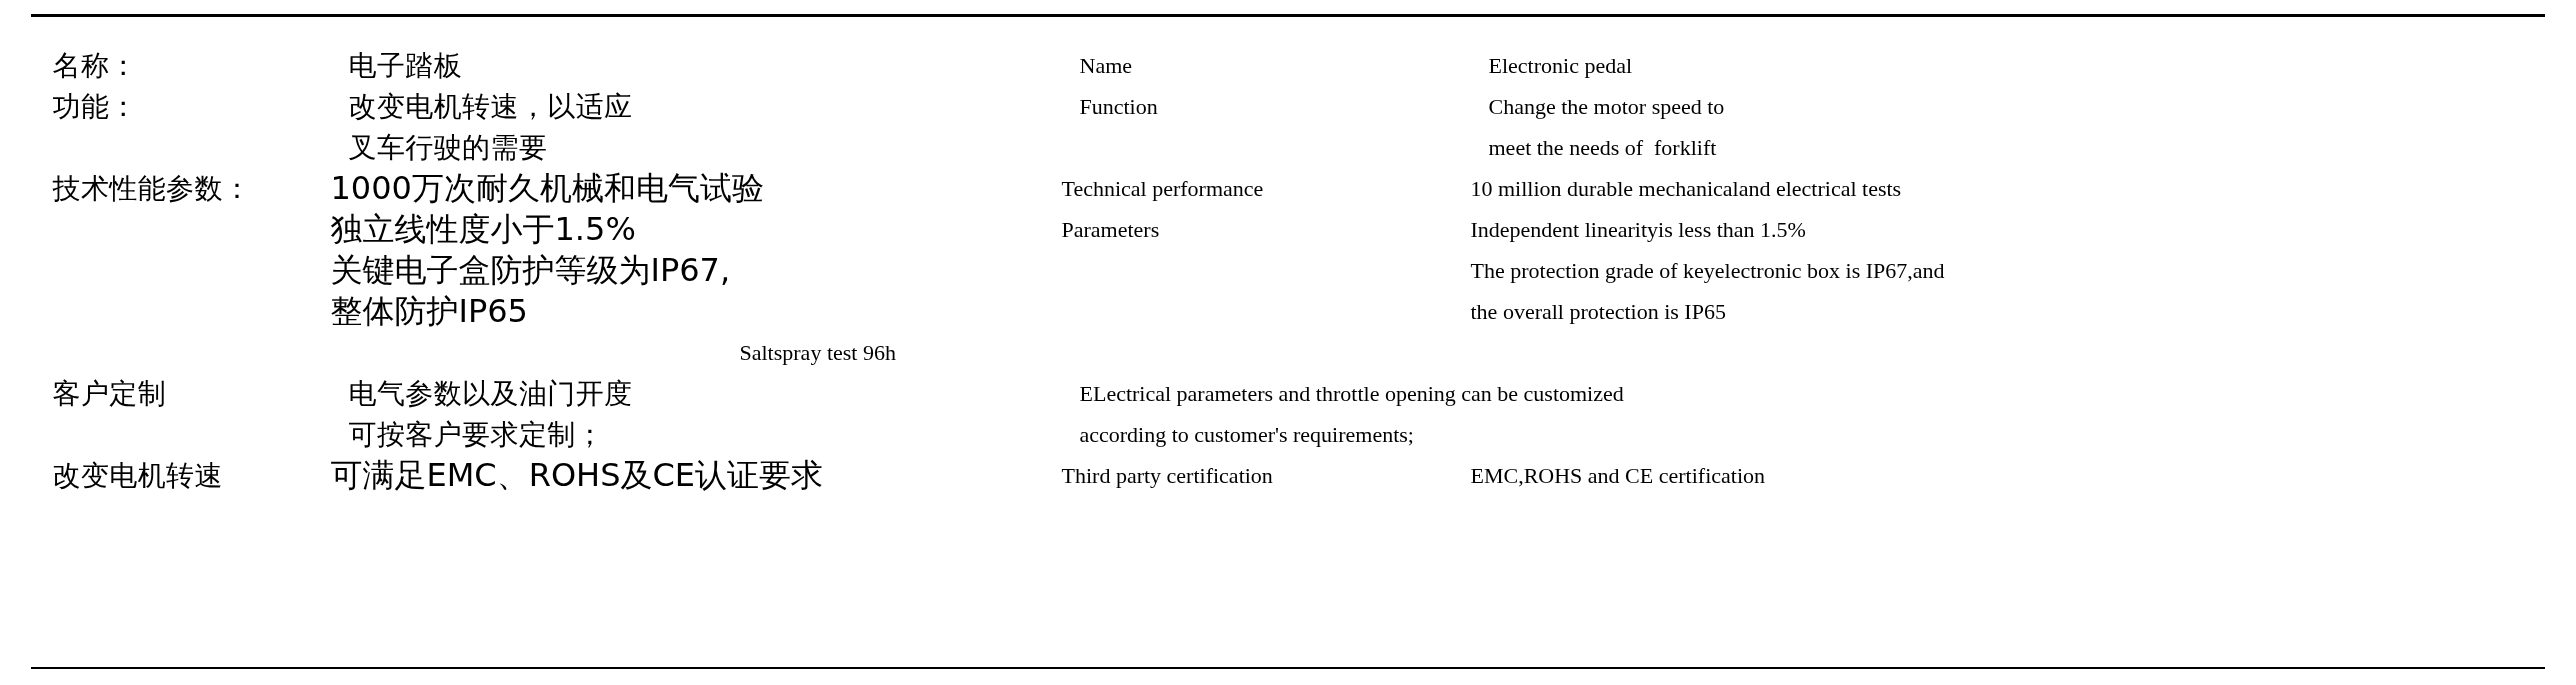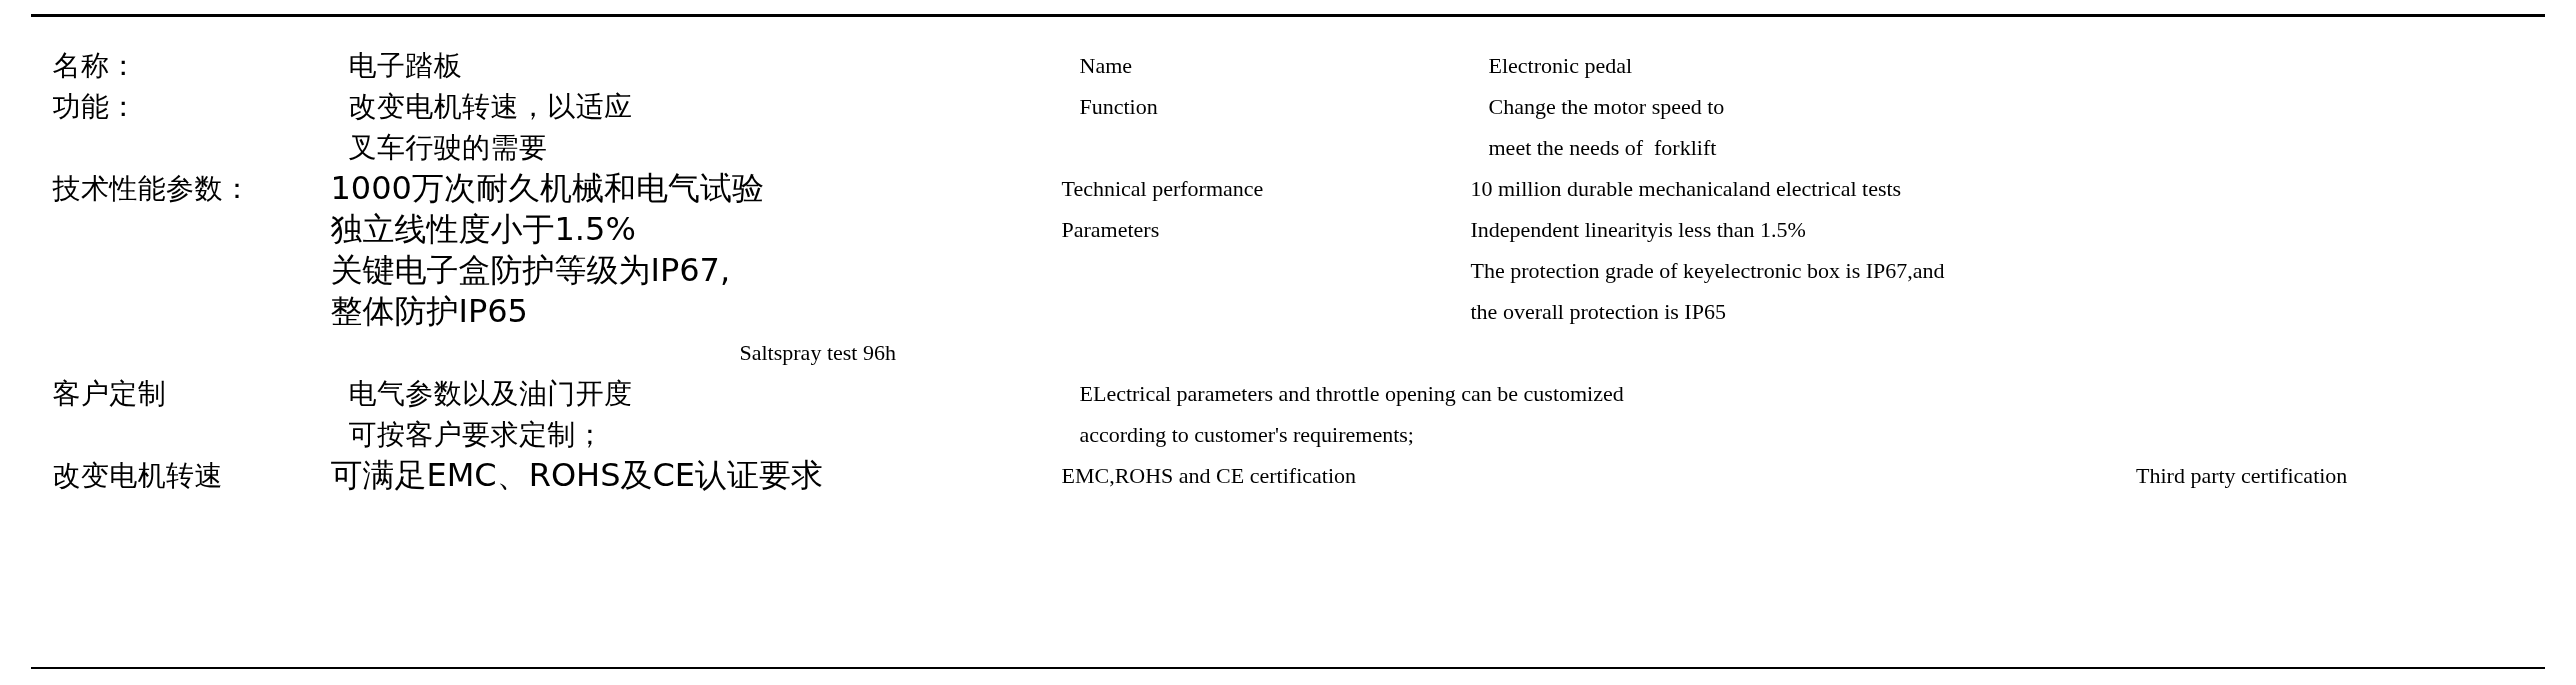--- a/index.html
+++ b/index.html
@@ -141,21 +141,21 @@
       <div class="cell col-cn-label cjk">客户定制</div>
       <div class="cell col-cn-value cjk">电气参数以及油门开度
 可按客户要求定制；</div>
       <div class="cell col-en-value latin">ELectrical parameters and throttle opening can be customized
 according to customer's requirements;</div>
     </div>
 
     <div class="row">
       <div class="cell col-cn-label cjk">改变电机转速</div>
       <div class="cell col-cn-value mixed">可满足EMC、ROHS及CE认证要求</div>
+      <div class="cell col-en-label latin">Third party certification</div>
       <div class="cell col-en-value latin">EMC,ROHS and CE certification</div>
-      <div class="cell col-en-label latin">Third party certification</div>
     </div>
 
   </div>
 
   <div class="rule rule-bottom"></div>
 </div>
 
 
 </body></html>

